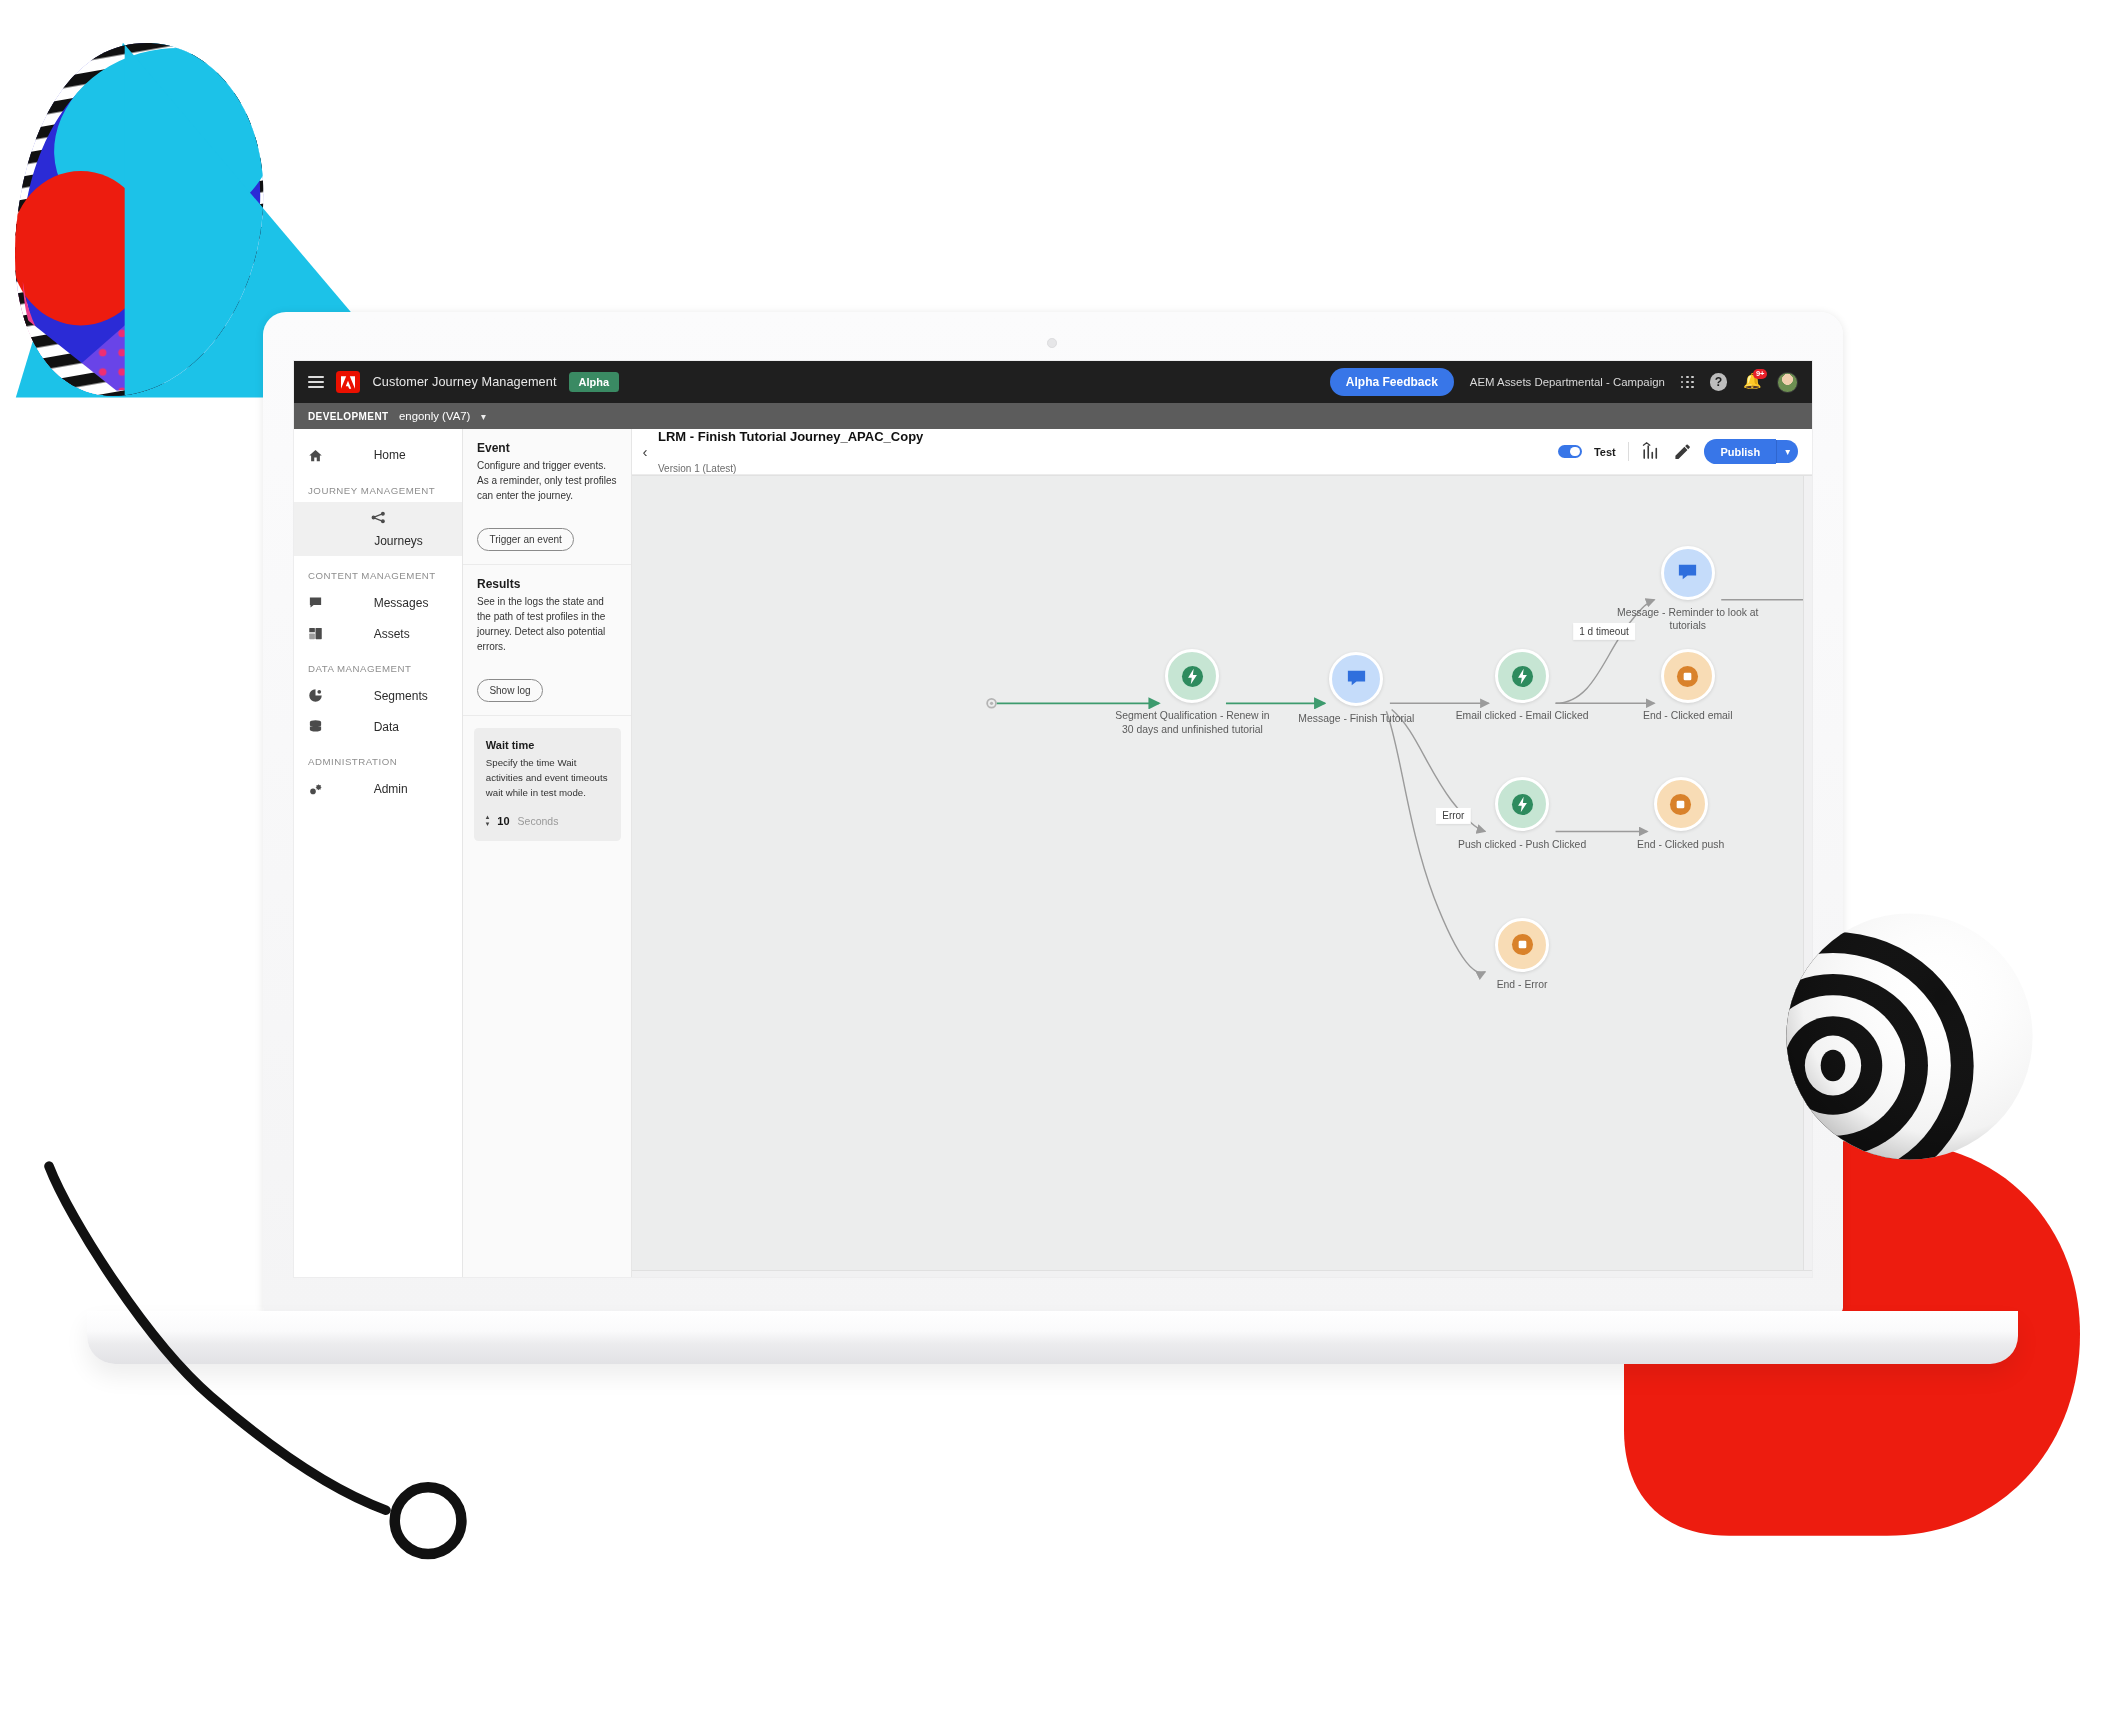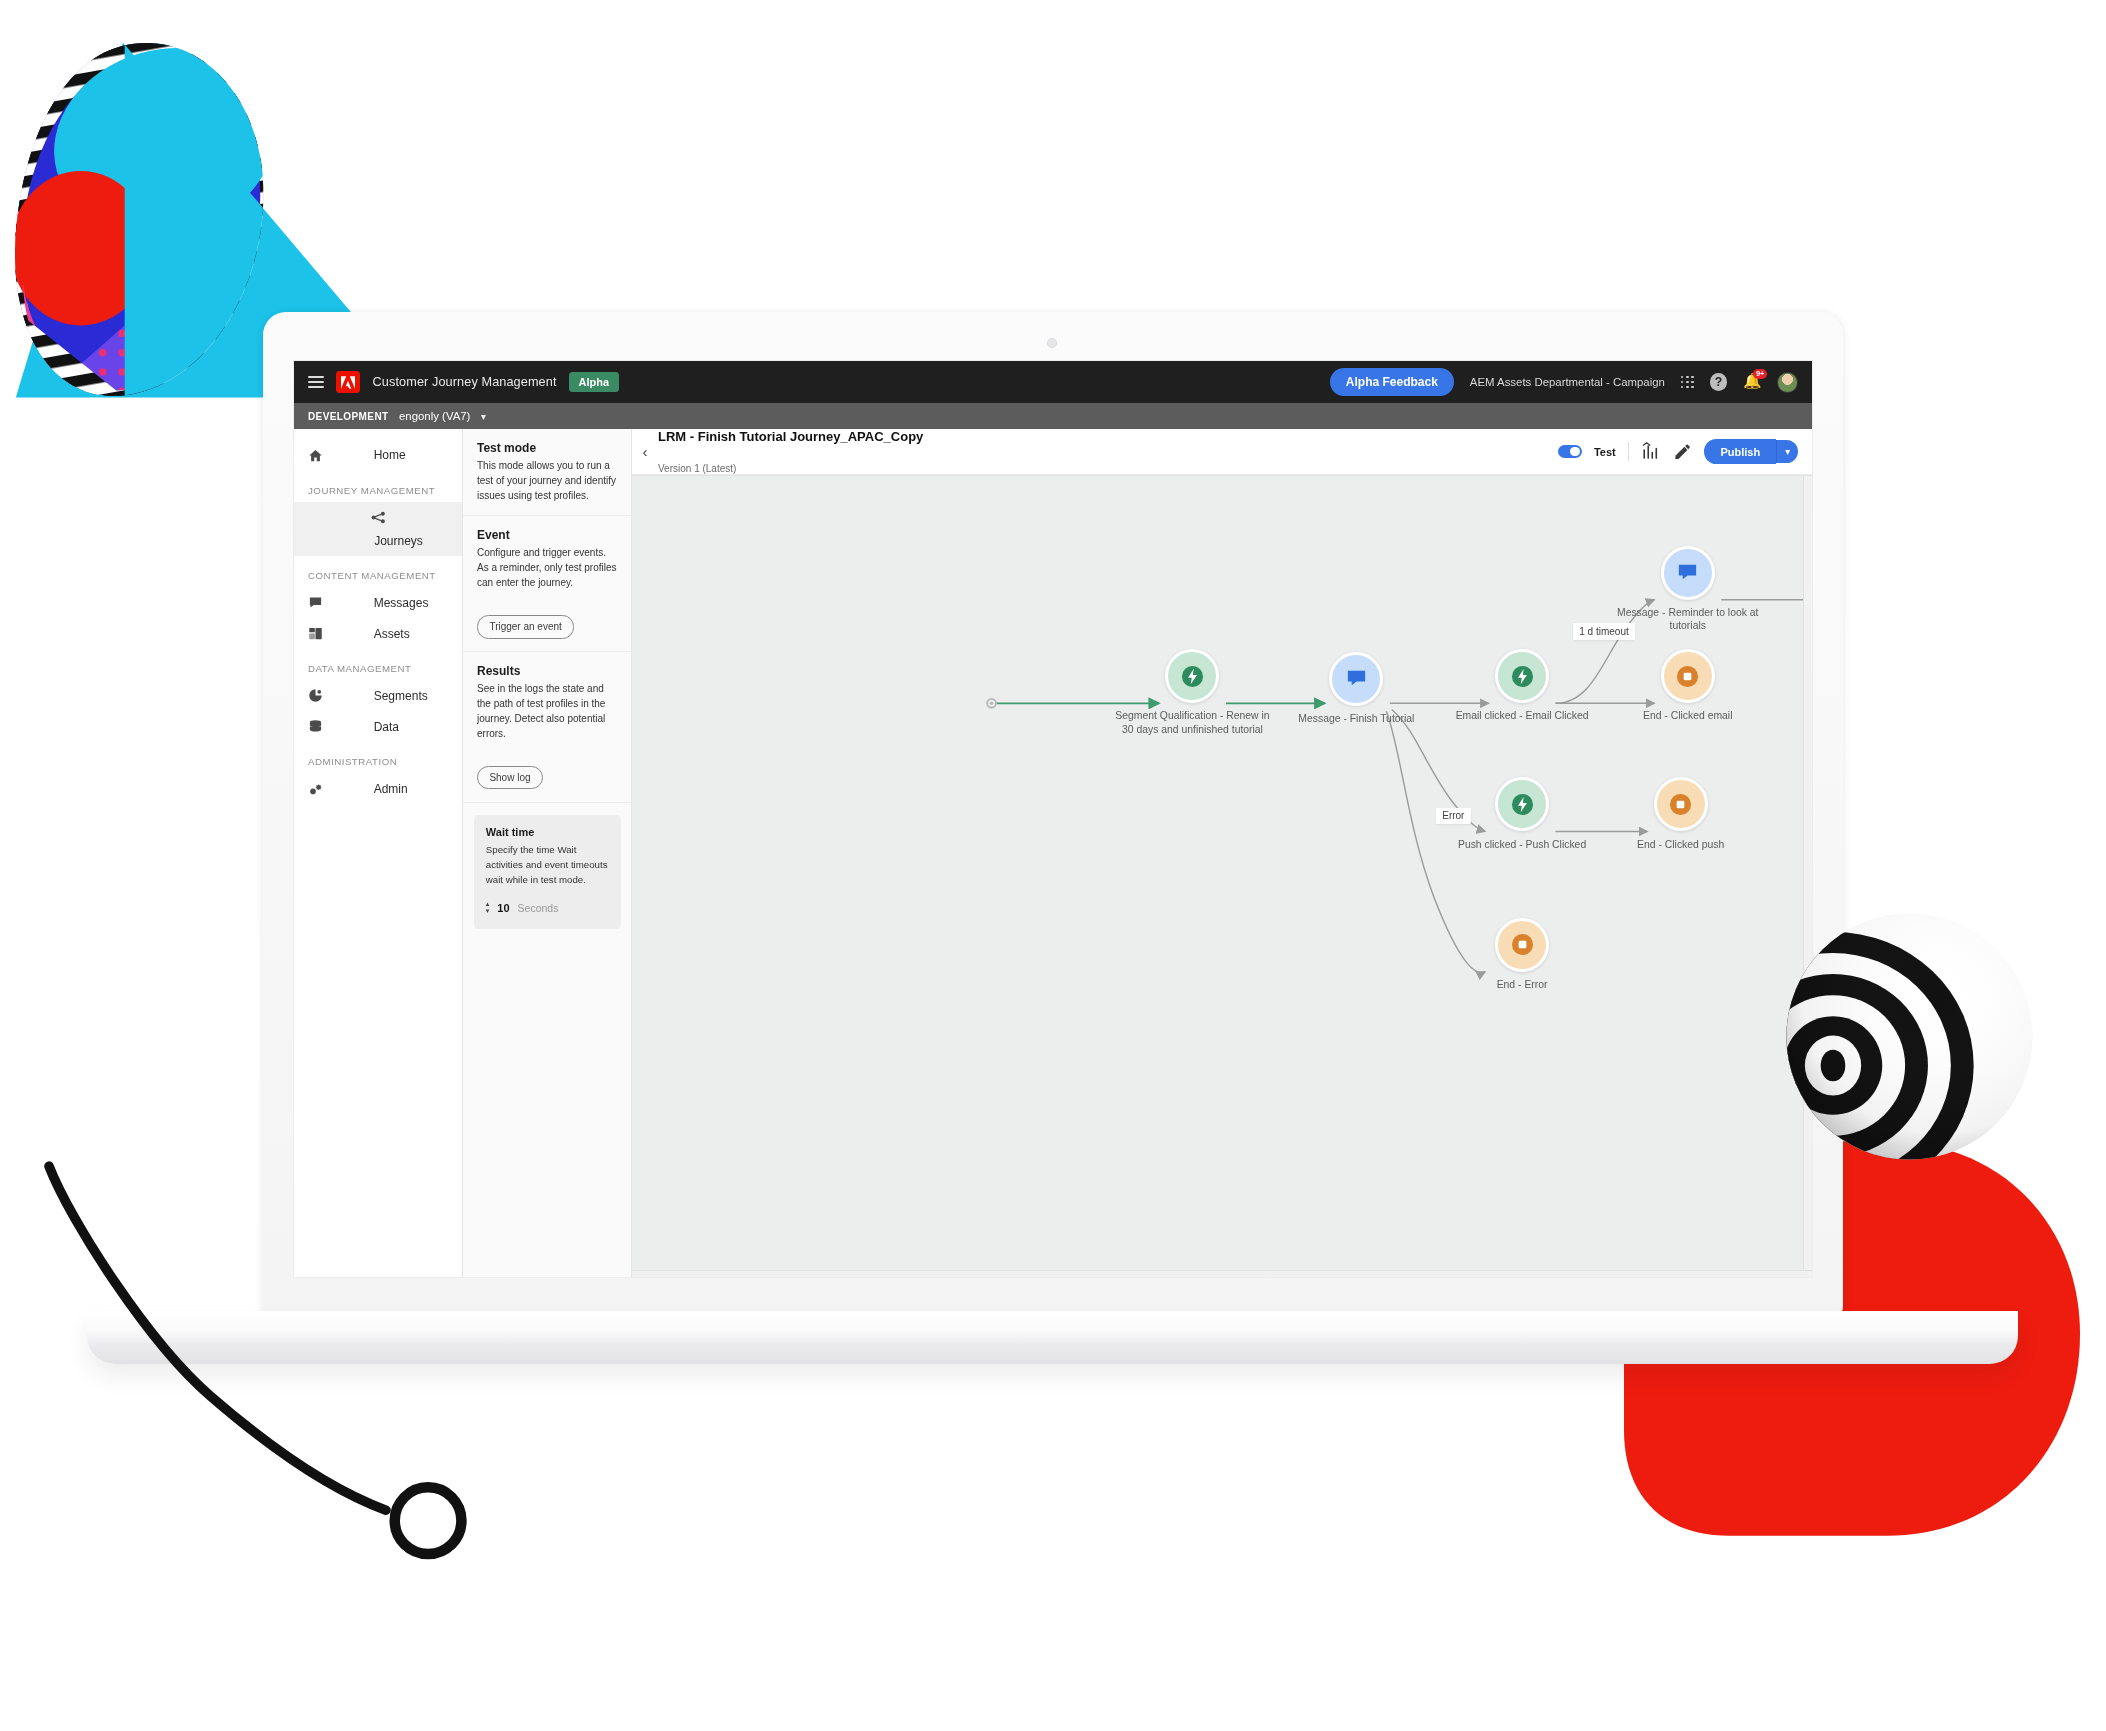--- a/index.html
+++ b/index.html
@@ -356,24 +356,20 @@
                   <circle cx="8" cy="15" r="4.5"></circle>
                   <path d="M17 3.5l1.3 1.8 2.2-.4-.4 2.2 1.8 1.3-1.8 1.3.4 2.2-2.2-.4L17 13.3l-1.3-1.8-2.2.4.4-2.2-1.8-1.3 1.8-1.3-.4-2.2 2.2.4L17 3.5Z"></path>
                 </svg>
               </span>
               <span class="label">Admin</span>
             </div>
           </div>
 
         <div class="testpanel">
           <div class="tp-section">
-            <div class="tp-title">Test mode</div>
-            <div class="tp-text">This mode allows you to run a test of your journey and identify issues using test profiles.</div>
-          </div>
-          <div class="tp-section">
             <div class="tp-title">Event</div>
             <div class="tp-text">Configure and trigger events. As a reminder, only test profiles can enter the journey.</div>
             <div class="tp-btn">Trigger an event</div>
           </div>
           <div class="tp-section">
             <div class="tp-title">Results</div>
             <div class="tp-text">See in the logs the state and the path of test profiles in the journey. Detect also potential errors.</div>
             <div class="tp-btn">Show log</div>
           </div>
           <div class="wait-card">

